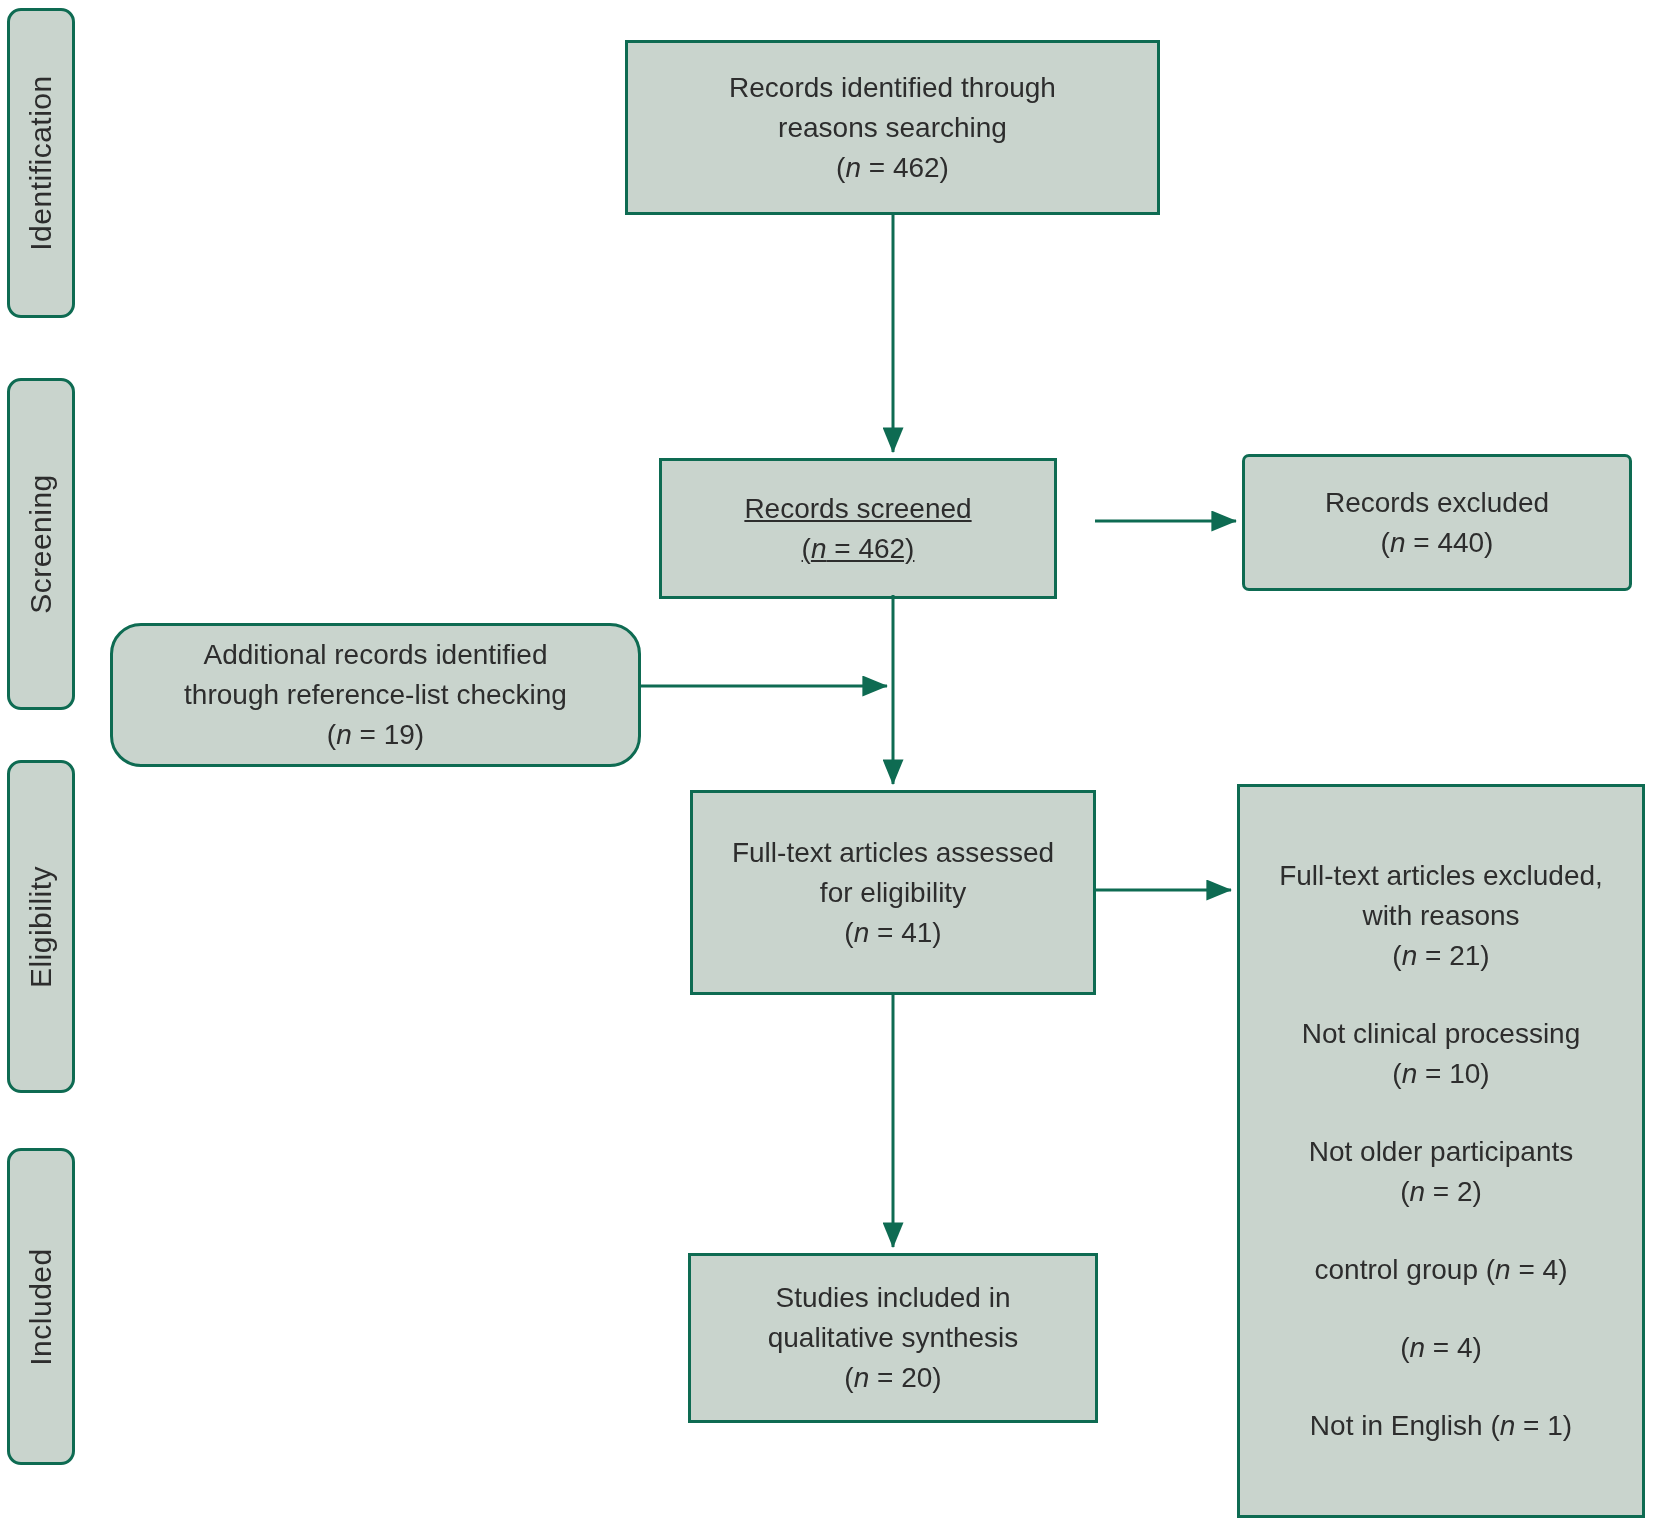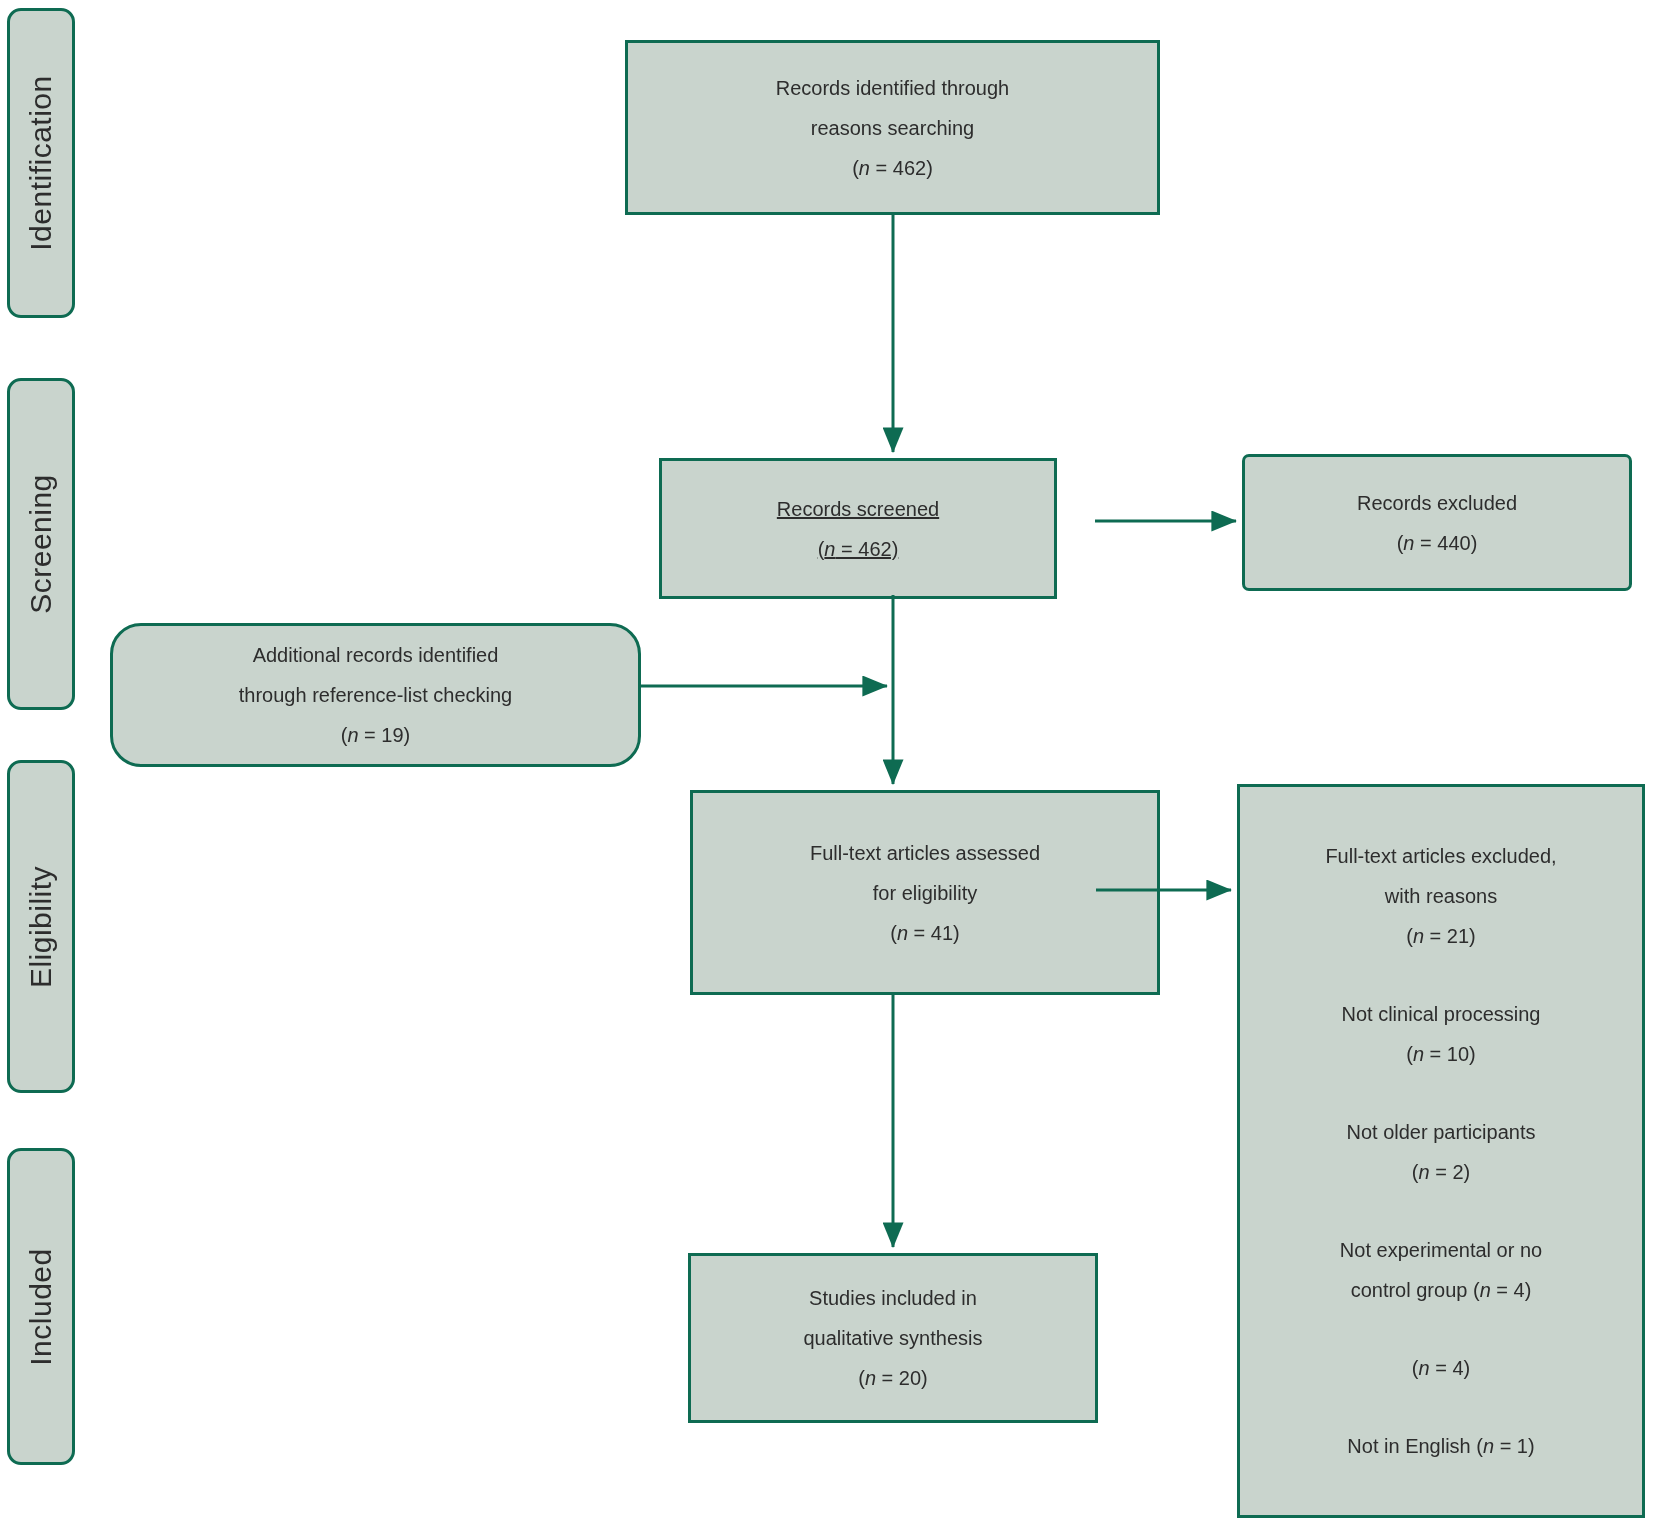--- a/index.html
+++ b/index.html
@@ -31,21 +31,21 @@
     font-size:30px;
     letter-spacing:0.5px;
   }
   .node{
     position:absolute;
     background:var(--box-fill);
     border:3px solid var(--box-border);
     box-sizing:border-box;
     display:flex;flex-direction:column;justify-content:center;
     text-align:center;
-    font-size:20px;line-height:40px;
+    font-size:28px;line-height:40px;
     padding:0 8px;
   }
   .node .blank{height:38px;}
   .node i{font-style:italic;}
   svg.arrows{
     position:absolute;left:0;top:0;width:1653px;height:1524px;
     pointer-events:none;
   }
   svg.arrows line{stroke:var(--arrow);stroke-width:3;}
   #ah path{fill:var(--arrow);}
@@ -83,38 +83,37 @@
       <div class="ln">Records excluded</div>
       <div class="ln">(<i>n</i> = 440)</div>
     </div>
 
   <div class="node" style="left:110px;top:623px;width:531px;height:144px;border-radius:31px;">
       <div class="ln">Additional records identified</div>
       <div class="ln">through reference-list checking</div>
       <div class="ln">(<i>n</i> = 19)</div>
     </div>
 
-  <div class="node" style="left:690px;top:790px;width:470px;height:205px;">
+  <div class="node" style="left:690px;top:790px;width:406px;height:205px;">
       <div class="ln">Full-text articles assessed</div>
       <div class="ln">for eligibility</div>
       <div class="ln">(<i>n</i> = 41)</div>
     </div>
 
   <div class="node" style="left:1237px;top:784px;width:408px;height:734px;">
       <div class="ln">Full-text articles excluded,</div>
       <div class="ln">with reasons</div>
       <div class="ln">(<i>n</i> = 21)</div>
       <div class="blank"></div>
       <div class="ln">Not clinical processing</div>
       <div class="ln">(<i>n</i> = 10)</div>
       <div class="blank"></div>
       <div class="ln">Not older participants</div>
       <div class="ln">(<i>n</i> = 2)</div>
       <div class="blank"></div>
-      <div class="ln">Not experimental or no</div>
       <div class="ln">control group (<i>n</i> = 4)</div>
       <div class="blank"></div>
       <div class="ln">(<i>n</i> = 4)</div>
       <div class="blank"></div>
       <div class="ln">Not in English (<i>n</i> = 1)</div>
     </div>
 
   <div class="node" style="left:688px;top:1253px;width:410px;height:170px;">
       <div class="ln">Studies included in</div>
       <div class="ln">qualitative synthesis</div>

